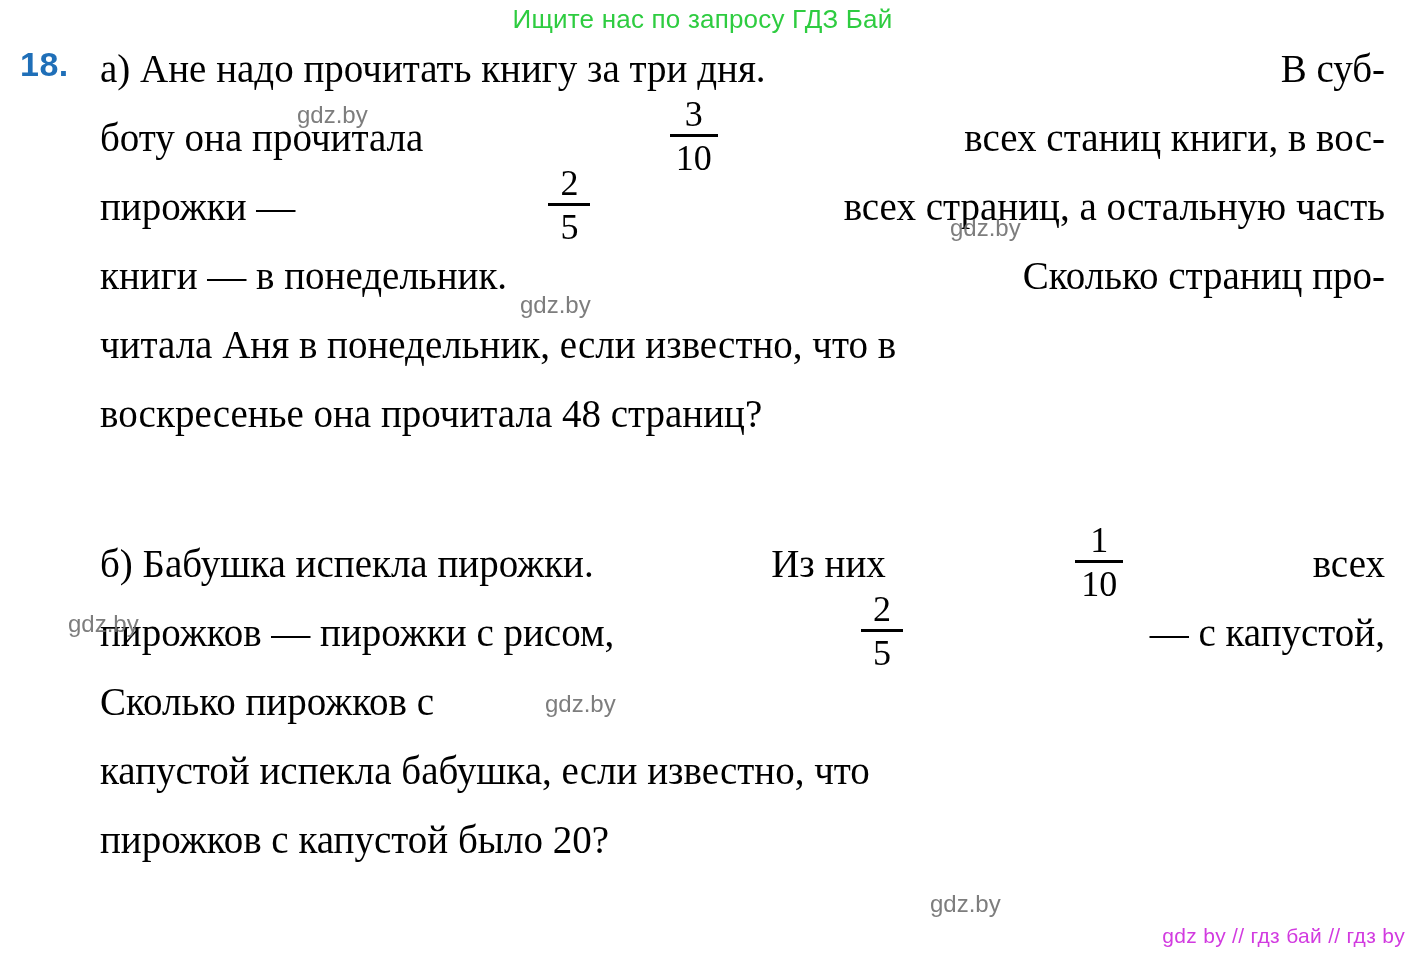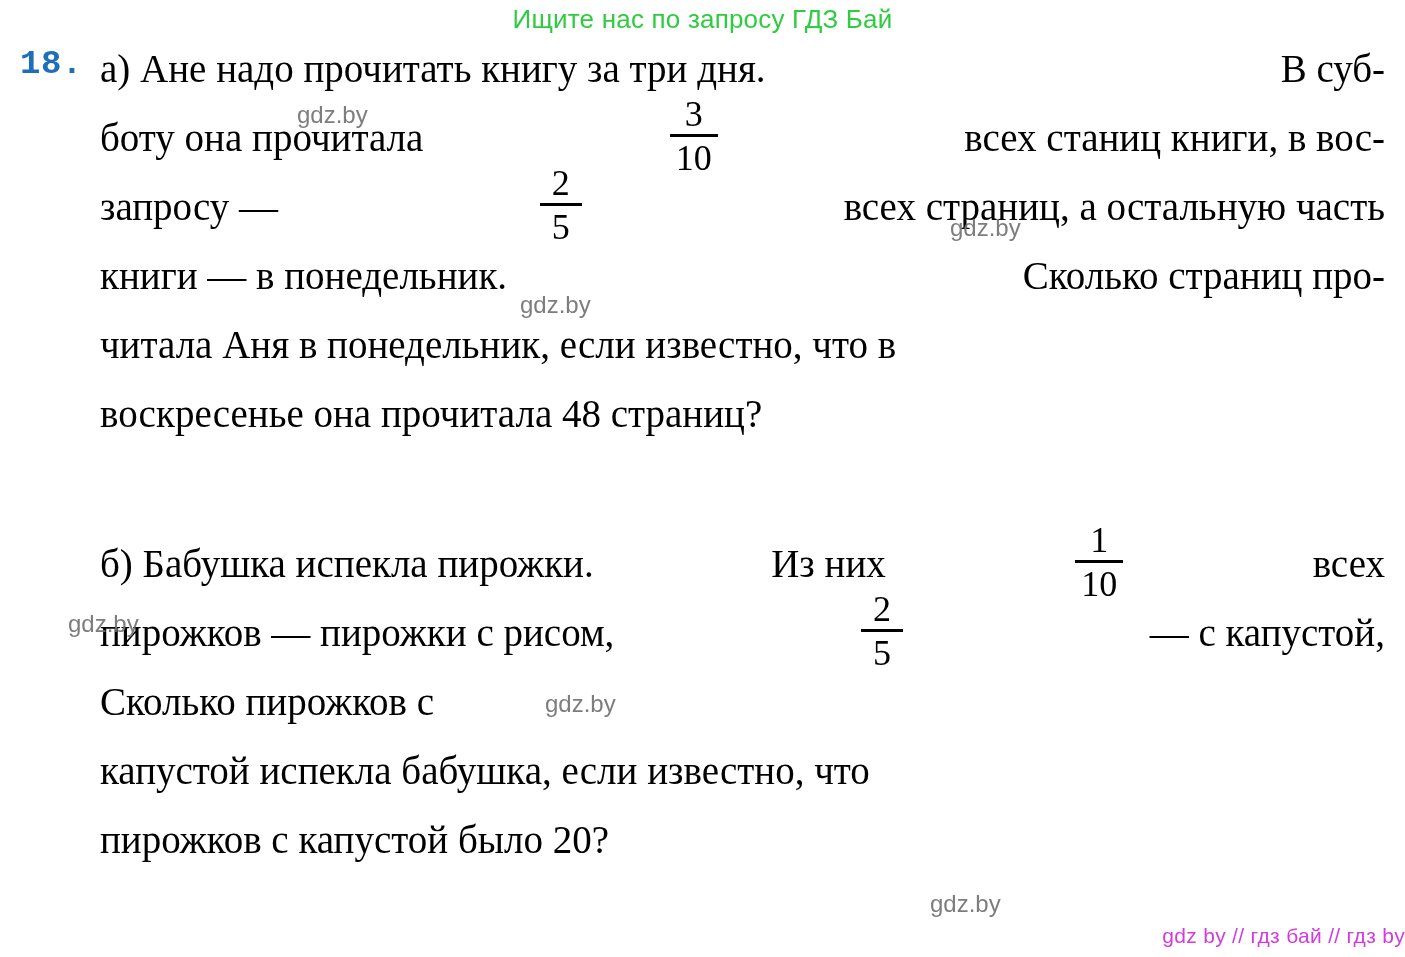--- a/index.html
+++ b/index.html
@@ -32,21 +32,21 @@
     position: absolute;
     top: 34px;
     left: 20px;
     width: 1365px;
   }
 
   .task-number {
     position: absolute;
     left: 0px;
     top: 11px;
-    font-family: Liberation Mono, monospace;
+    font-family: Liberation Sans, sans-serif;
     font-weight: bold;
     font-size: 34px;
     color: #1f6fb8;
     letter-spacing: 0.5px;
   }
 
   .body-text {
     font-size: 39px;
     line-height: 1.62;
     color: #000000;
@@ -151,21 +151,21 @@
       <span>боту она прочитала</span>
       <span class="frac">
         <span class="num">3</span>
         <span class="bar"></span>
         <span class="den">10</span>
       </span>
       <span>всех станиц книги, в вос-</span>
     </div>
 
     <div class="line just">
-      <span>запросу —</span>
+      <span>пирожки —</span>
       <span class="frac">
         <span class="num">2</span>
         <span class="bar"></span>
         <span class="den">5</span>
       </span>
       <span>всех страниц, а остальную часть</span>
     </div>
 
     <div class="line just">
       <span>книги — в понедельник.</span>

